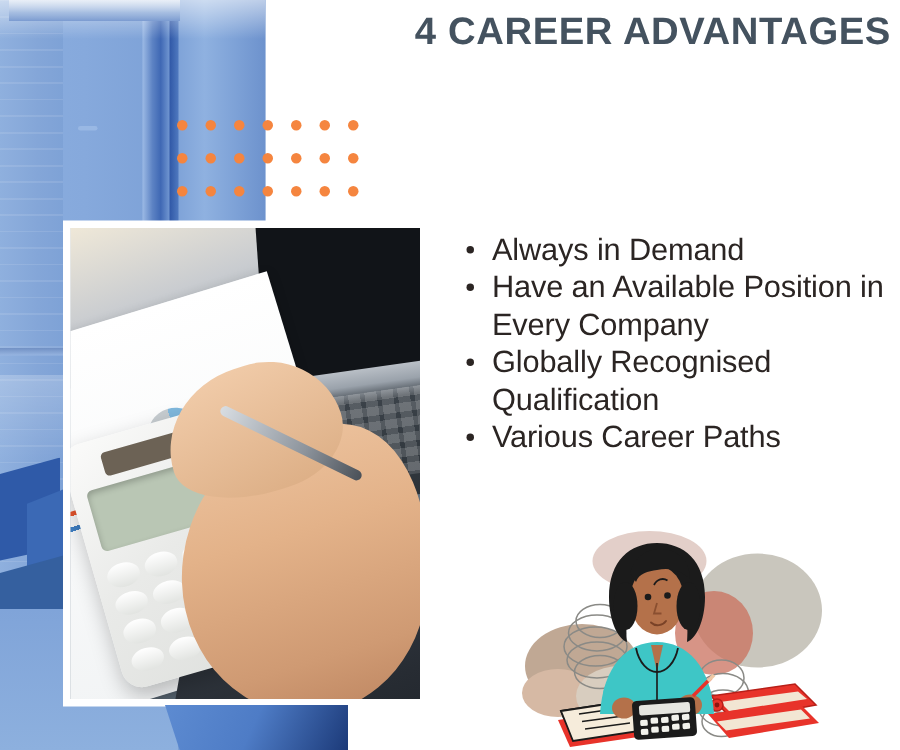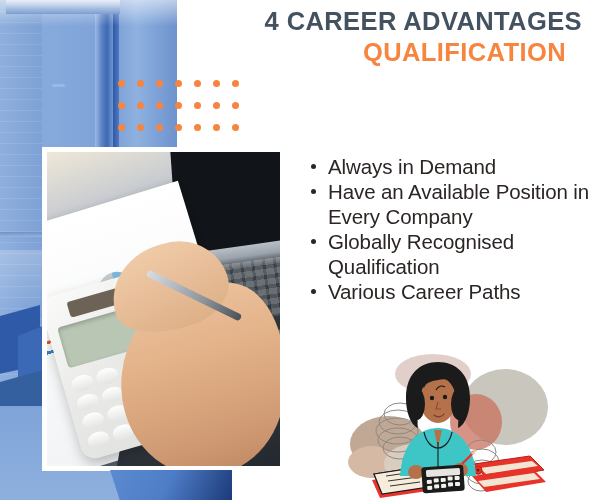--- a/index.html
+++ b/index.html
@@ -244,21 +244,21 @@
   .accent-tri {
     position:absolute; left:110px; top:470px;
     width:122px; height:30px;
     background: linear-gradient(115deg,#5d8bd1 0%, #4e7cc6 48%, #1c3a79 100%);
     clip-path: polygon(0% 0%, 100% 0%, 100% 100%, 8% 100%);
   }
 
   
   .headline {
     position: absolute;
-    left: 164px; top: 6px;
+    left: 176px; top: 6px;
     width: 418px;
     text-align: right;
     font-weight: 800;
     font-size: 25.5px;
     line-height: 31px;
     letter-spacing: .4px;
     color: #44525f;
     text-transform: uppercase;
     font-family: "Liberation Sans", sans-serif;
   }
@@ -333,21 +333,20 @@
     <div class="lp-handle"></div>
     <div class="lp-floor"></div>
     <div class="lp-chair c1"></div>
     <div class="lp-chair c2"></div>
     <div class="lp-chair c3"></div>
     <div class="lp-highlight"></div>
   </div>
 
   <div class="headline">
     <span class="line">4 CAREER ADVANTAGES</span>
-    <span class="line line3 accent">QUALIFICATION</span>
   </div>
 
   <div class="dot-grid">
     <span></span>
       <span></span>
       <span></span>
       <span></span>
       <span></span>
       <span></span>
       <span></span>

